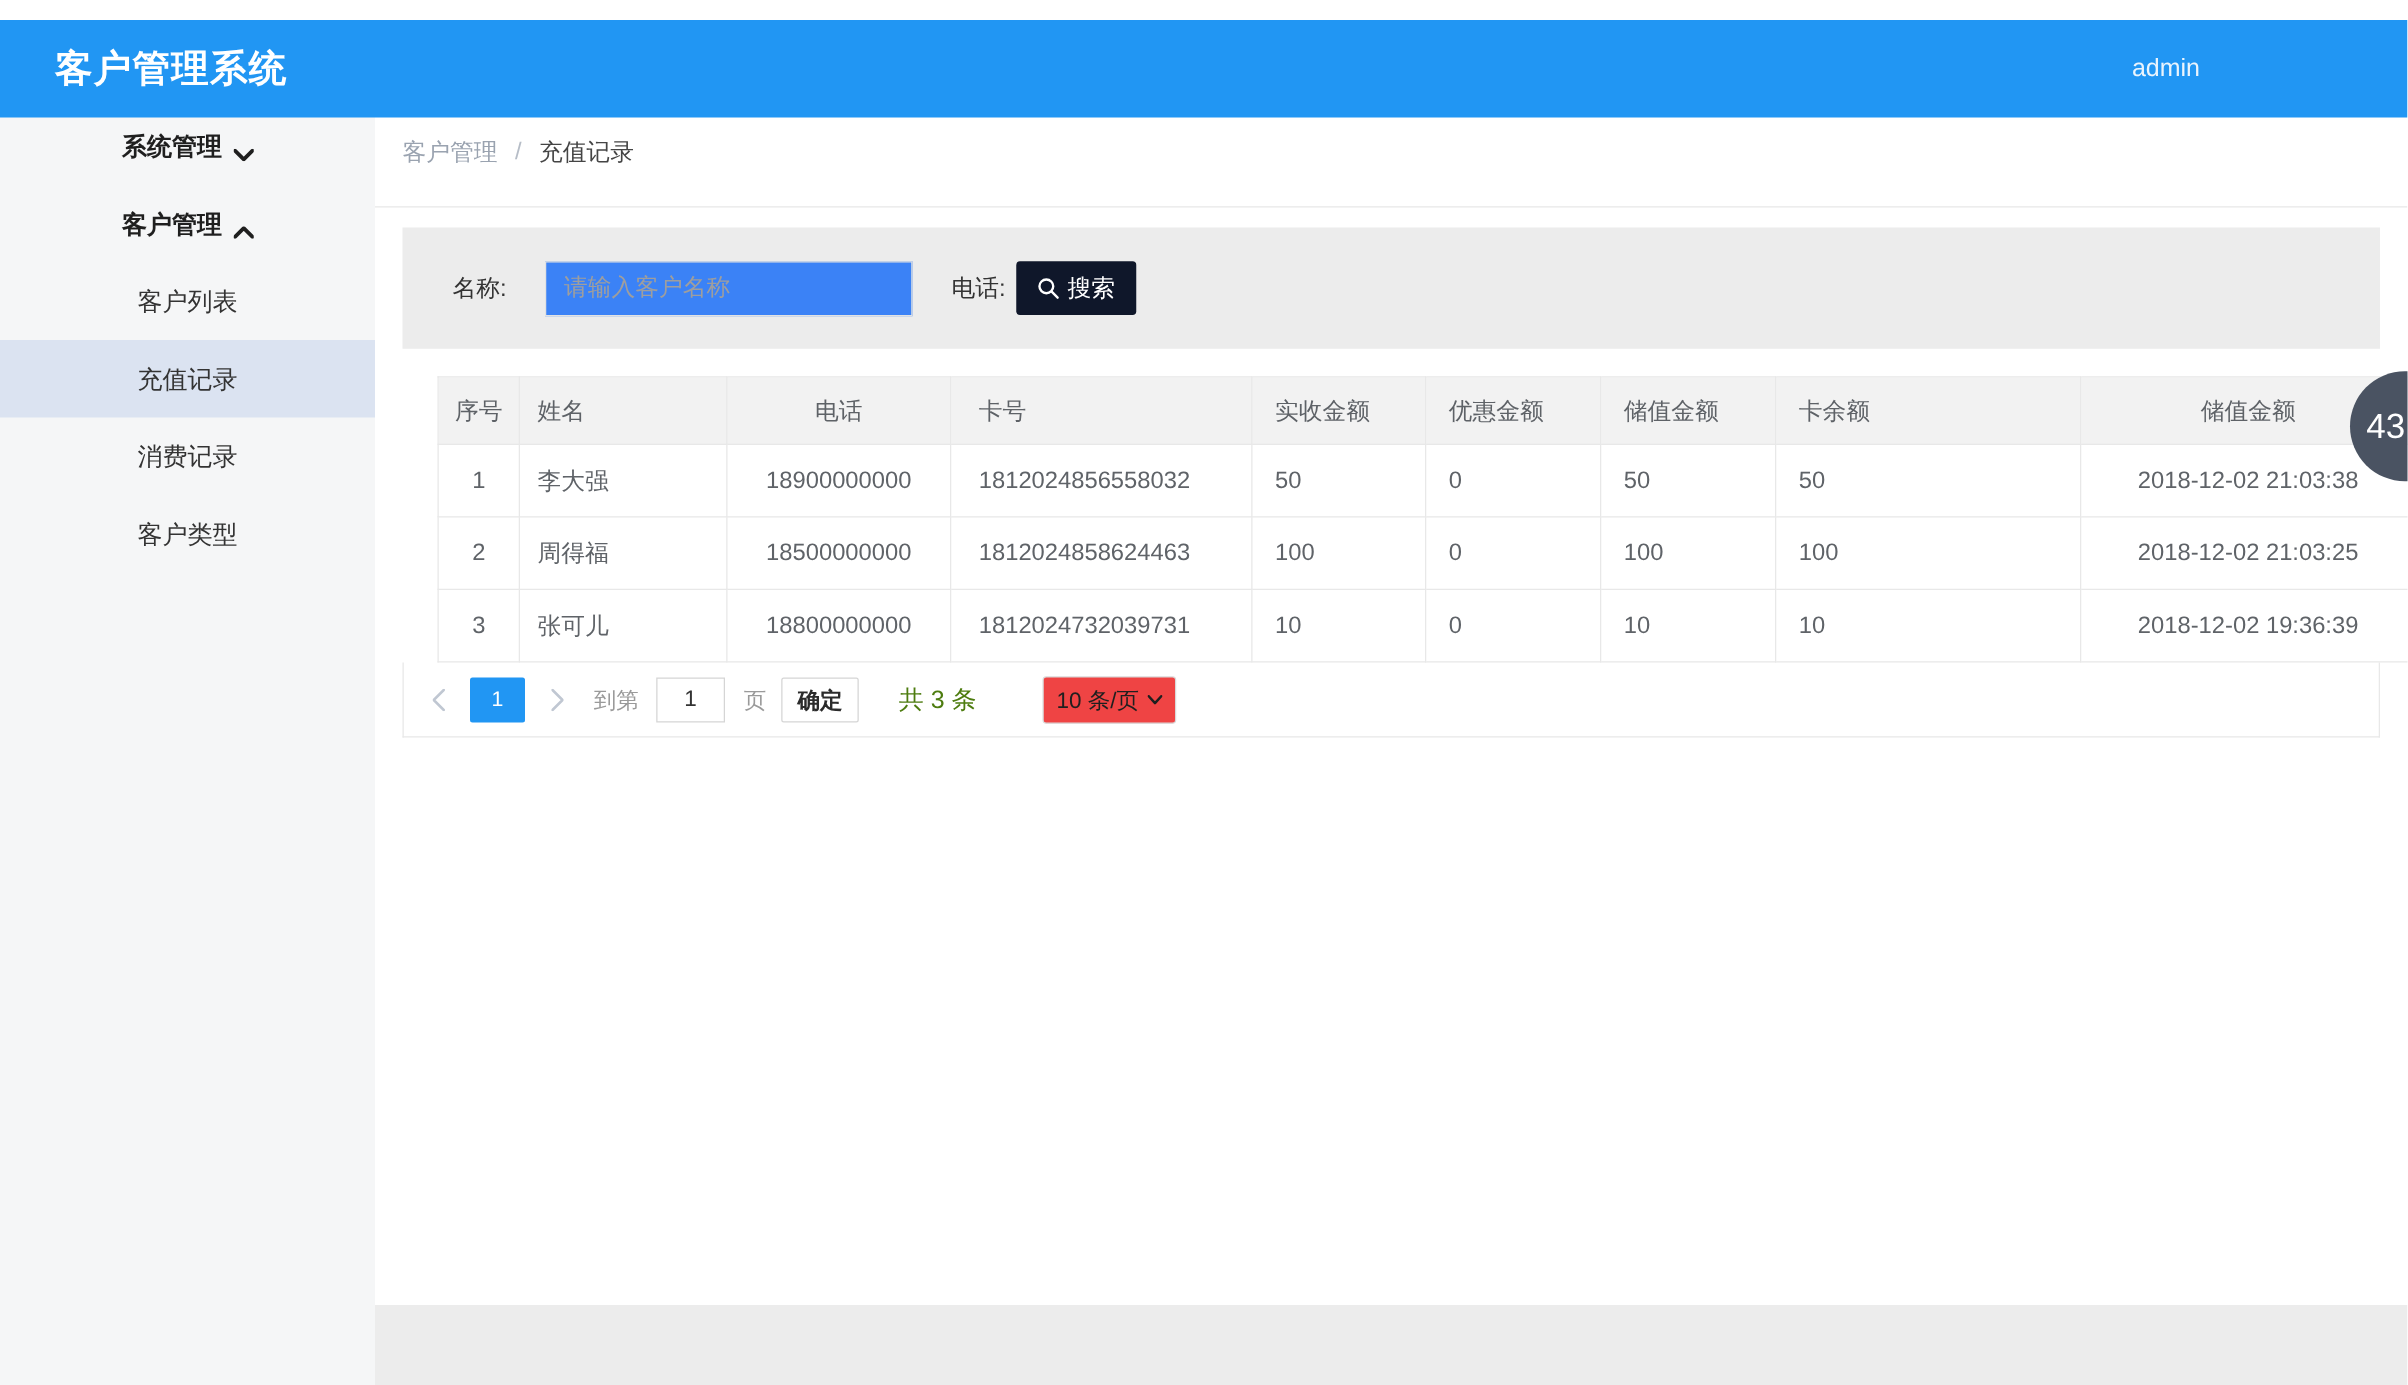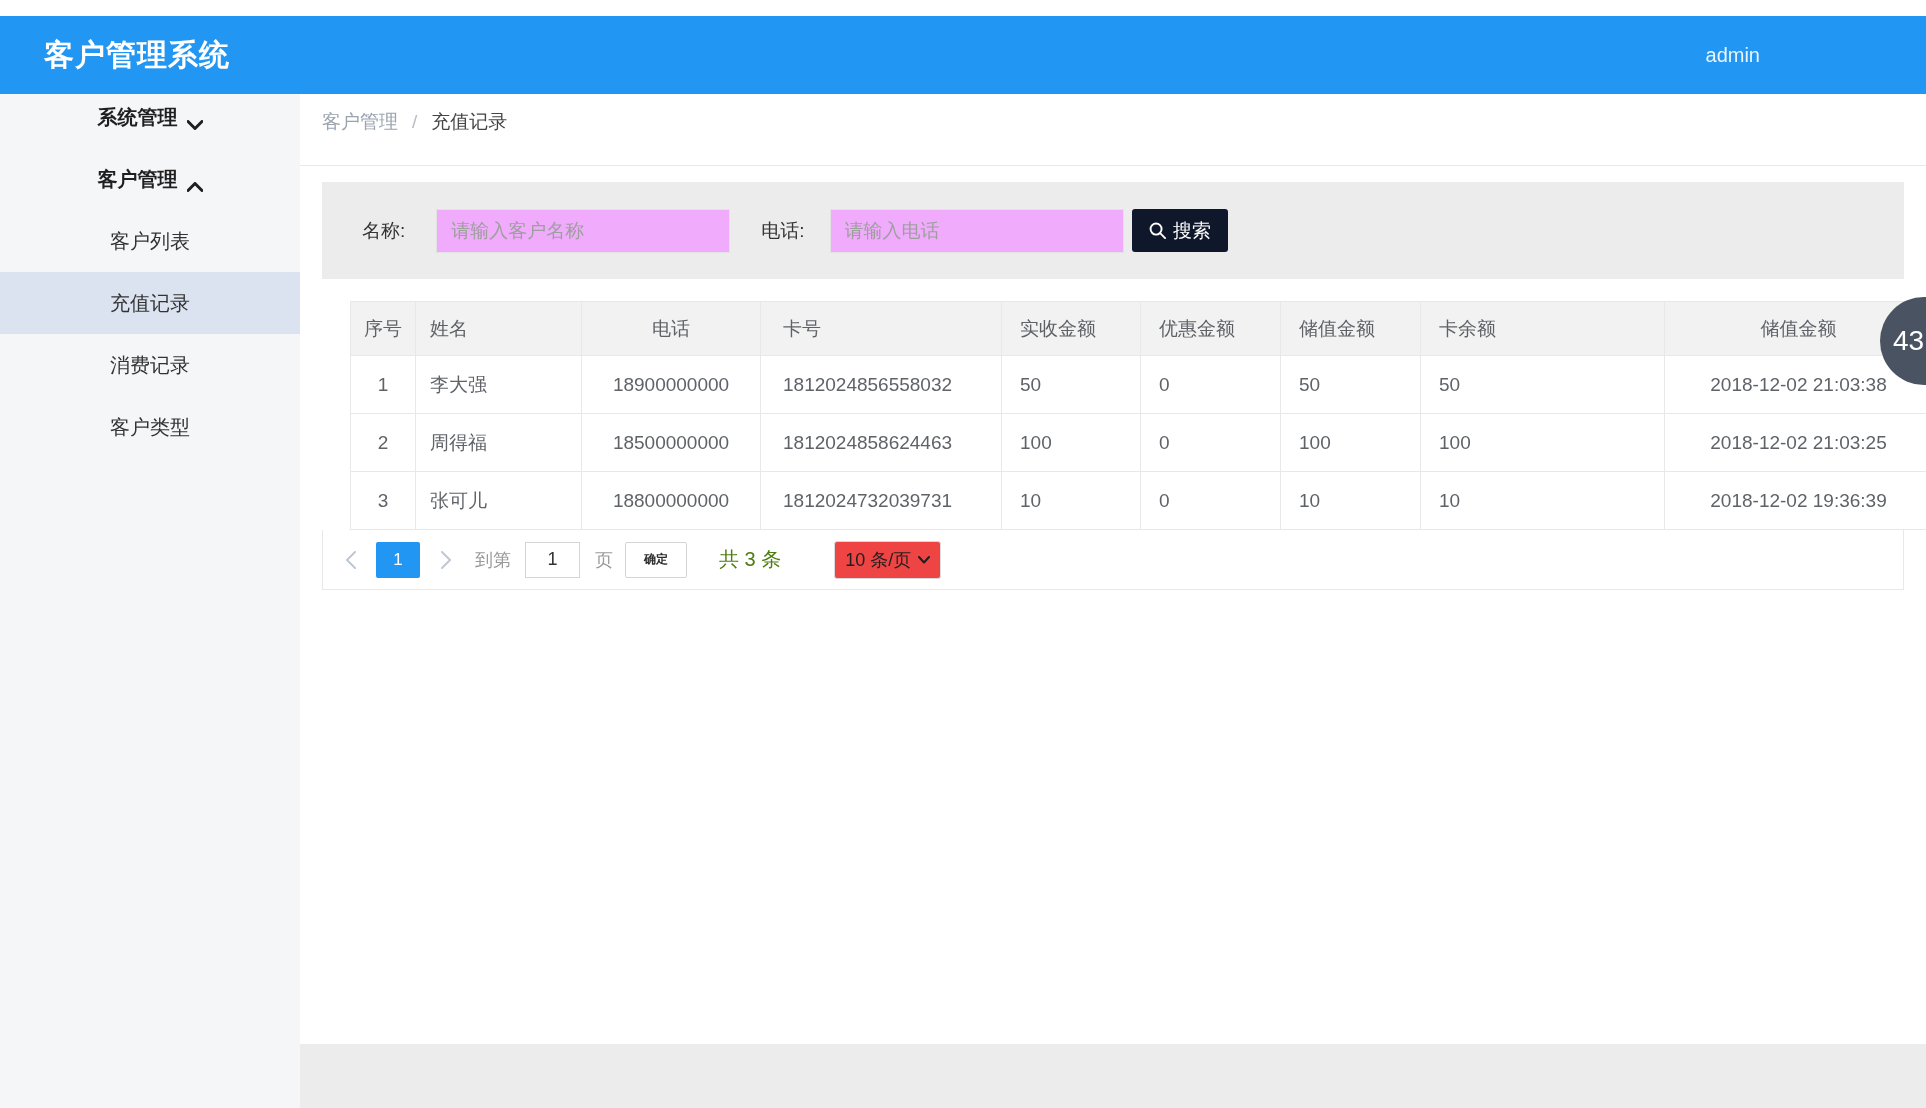--- a/index.html
+++ b/index.html
@@ -27,21 +27,21 @@
   .breadcrumb-bar { height:88px; border-bottom:1px solid #e8e8e8; display:flex; align-items:center;
                     padding-left:22px; font-size:19px; }
   .bc-first { color:#9aa3b0; cursor:pointer; }
   .bc-sep { color:#b6bdc7; margin:0 14px; }
   .bc-current { color:#454545; }
 
   
   .search-panel { margin:16px 22px 0 22px; height:97px; background:#ececec;
                   display:flex; align-items:center; padding-left:40px; }
   .search-label { font-size:19px; color:#333; }
-  .search-input { width:294px; height:44px; background:#f0abfc; border:1px solid #e2e2e2; font-size:19px;
+  .search-input { width:294px; height:44px; background:#3b82f6; border:1px solid #e2e2e2; font-size:19px;
                   color:#333; padding:0 14px; outline:none; }
   .search-input::placeholder { color:#9e9e9e; }
   .ml31 { margin-left:31px; } .ml25 { margin-left:25px; }
   .search-btn { margin-left:8px; width:96px; height:43px; background:#0f172a; color:#fff; border:none;
                 border-radius:3px; font-size:19px; display:flex; align-items:center; justify-content:center;
                 gap:6px; cursor:pointer; }
 
   
   .table-wrap { margin:22px 22px 0 22px; }
   table { width:100%; border-collapse:collapse; table-layout:fixed;margin-left:28px; }
@@ -64,21 +64,21 @@
   .pg-chev { width:14px; height:18px; margin-left:23px; display:flex; align-items:center; cursor:pointer; }
   .pg-chev.right { margin-left:21px; }
   .pg-page { margin-left:16px; width:44px; height:36px; background:#2196f3; color:#fff; font-size:17px;
              border-radius:2px; display:flex; align-items:center; justify-content:center; cursor:pointer; }
   .pg-text { font-size:18px; color:#9a9a9a; }
   .pg-goto-label { margin-left:20px; }
   .pg-input { margin-left:14px; width:55px; height:36px; border:1px solid #d5d5d5; background:#fff;
               text-align:center; font-size:18px; color:#333; outline:none; }
   .pg-unit { margin-left:15px; }
   .pg-confirm { margin-left:12px; width:62px; height:36px; background:#fff; border:1px solid #d5d5d5;
-                border-radius:2px; font-size:12px; font-weight:600; color:#2b2b2b; cursor:pointer; }
+                border-radius:2px; font-size:18px; font-weight:600; color:#2b2b2b; cursor:pointer; }
   .pg-total { margin-left:32px; font-size:20px; color:#4d7c0f; }
   .pg-size { margin-left:53px; width:107px; height:38px; border:1px solid #d9d9d9; border-radius:3px;
              background:#ef4444; display:flex; align-items:center; justify-content:space-between;
              padding:0 10px; font-size:18px; color:#1f1f1f; cursor:pointer; }
 
   
   .footer { position:absolute; left:0; bottom:0; width:100%; height:64px; background:#ececec; }
 
   
   .floating-badge { position:absolute; top:297px; right:-42px; width:88px; height:88px; border-radius:50%;
@@ -129,21 +129,20 @@
   <div class="breadcrumb-bar">
     <span class="bc-first">客户管理</span>
     <span class="bc-sep">/</span>
     <span class="bc-current">充值记录</span>
   </div>
 
   <div class="search-panel">
     <span class="search-label">名称:</span>
     <input class="search-input ml31" type="text" placeholder="请输入客户名称" style="">
     <span class="search-label ml31">电话:</span>
-    <input class="search-input ml25" type="text" placeholder="请输入电话" style="">
     <button class="search-btn">
       <span style="display:inline-flex;">
         <svg viewBox="0 0 20 20" width="19" height="19">
             <circle cx="8.5" cy="8.5" r="5.8" fill="none" stroke="#ffffff" stroke-width="2"></circle>
             <line x1="13" y1="13" x2="18" y2="18" stroke="#ffffff" stroke-width="2" stroke-linecap="round"></line>
           </svg>
       </span>
       <span>搜索</span>
     </button>
   </div>

